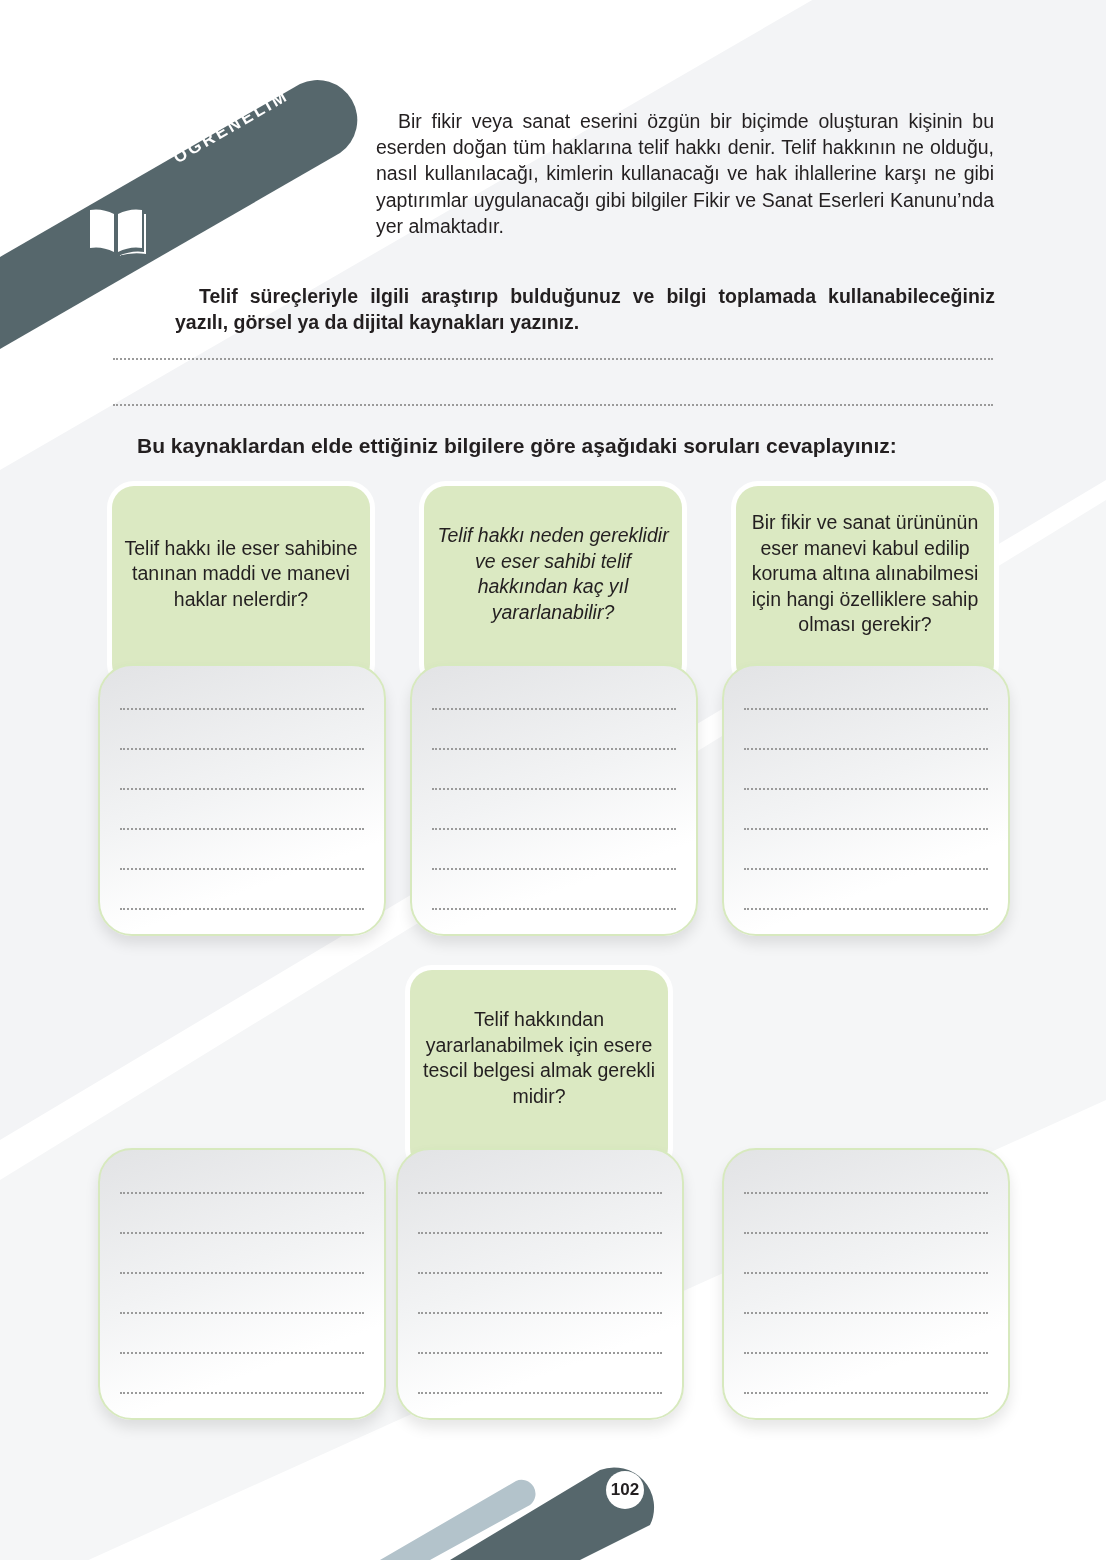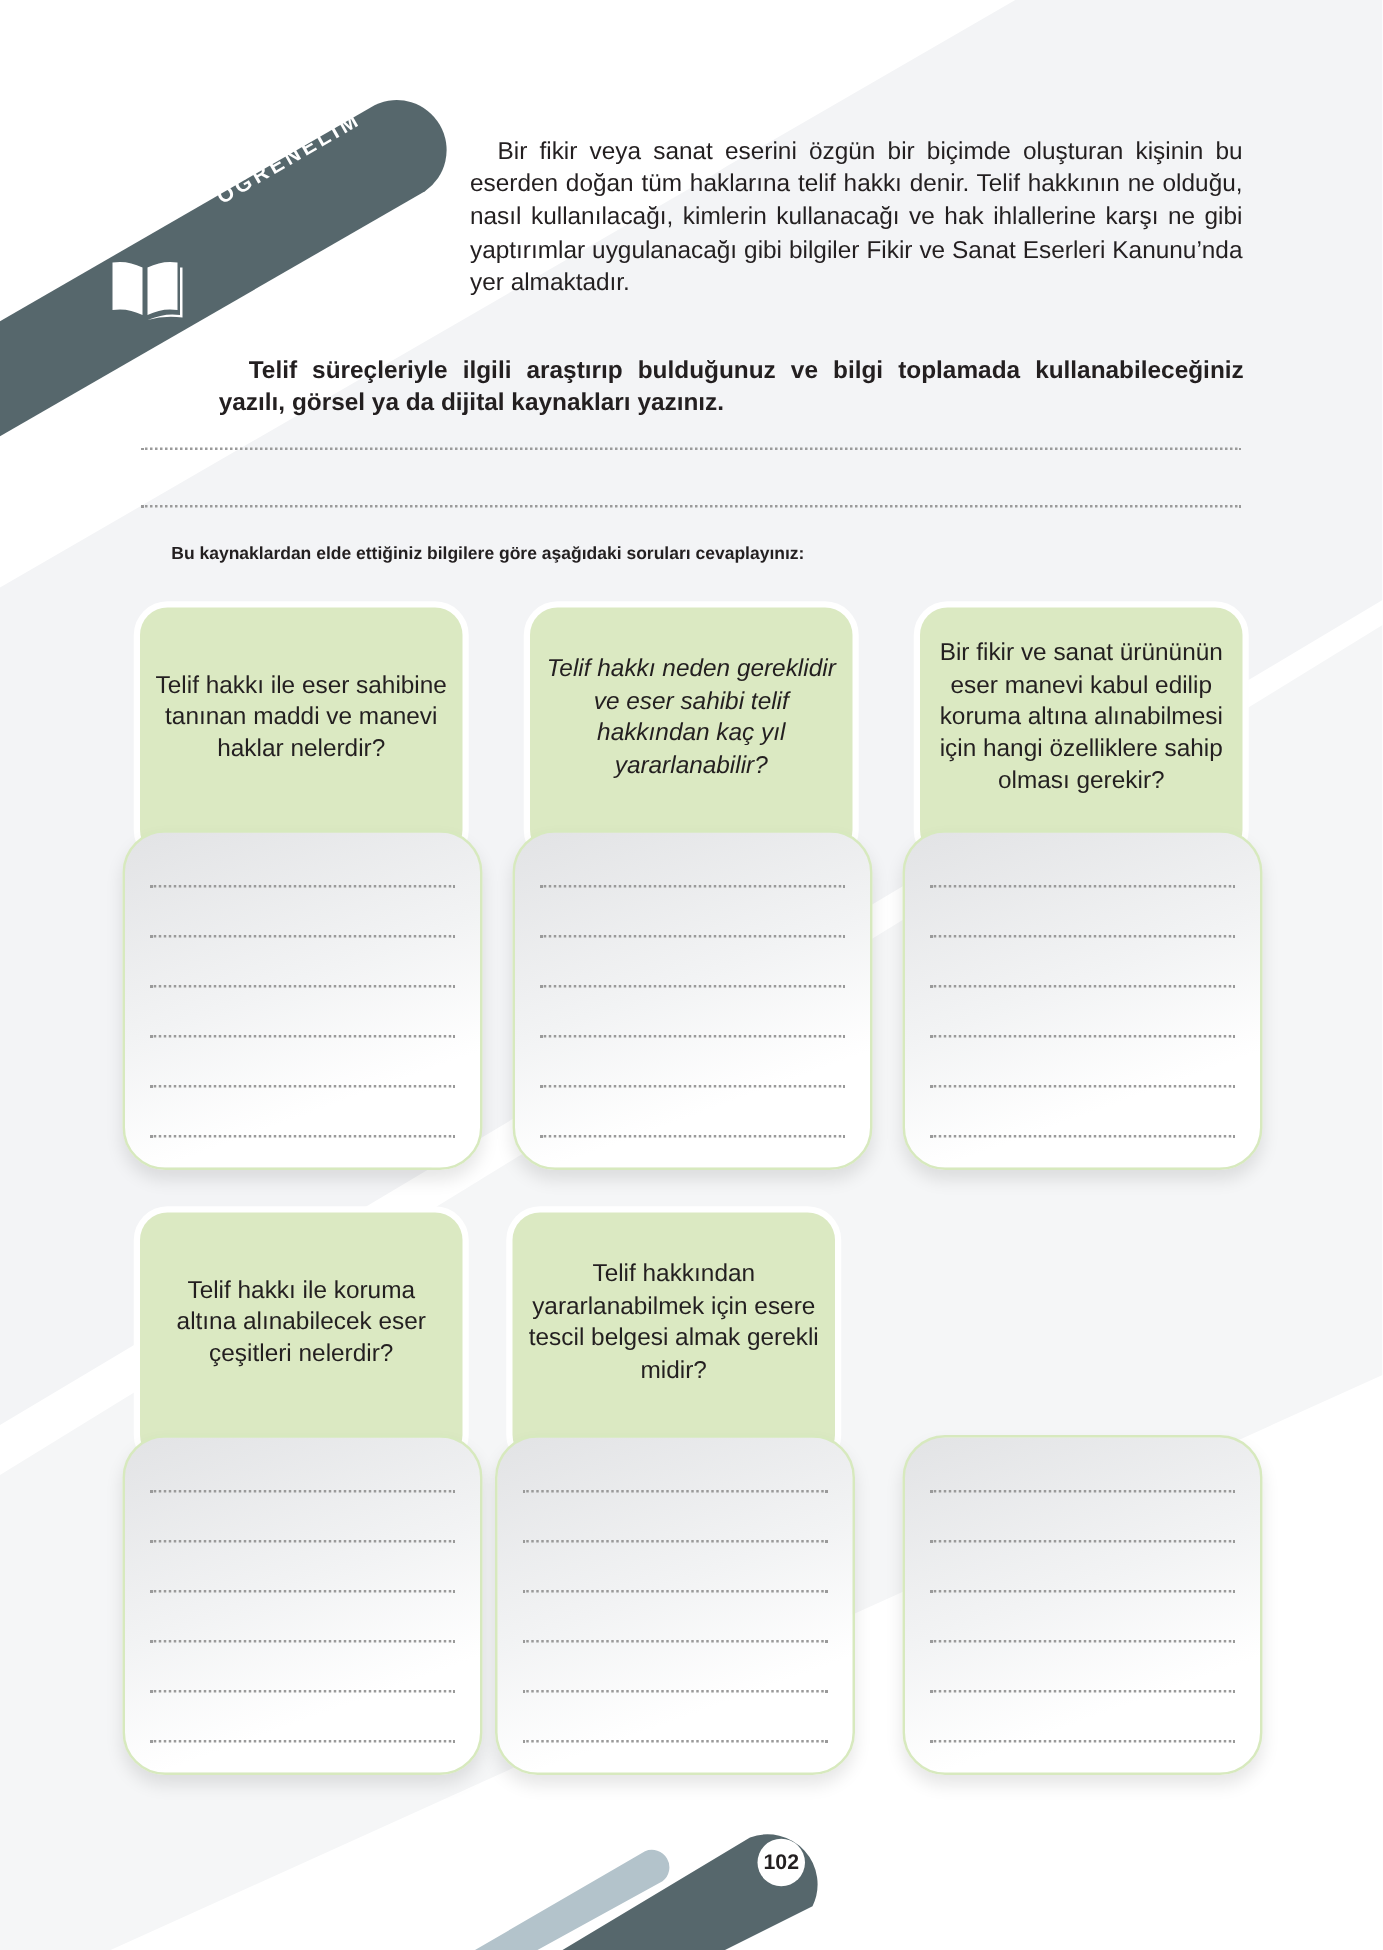--- a/index.html
+++ b/index.html
@@ -20,21 +20,21 @@
     position: absolute; left: 175px; top: 263px; width: 820px;
     font-size: 19.5px; line-height: 26.2px; font-weight: bold;
     text-indent: 24px; text-align: justify; margin-top: 20px;
   }
   .dotline {
     position: absolute; left: 113px; width: 880px; height: 0;
     border-bottom: 2px dotted #9a9a9a;
   }
   .instruction {
     position: absolute; left: 137px; top: 434px;
-    font-size: 14px; font-weight: bold;
+    font-size: 21px; font-weight: bold;
   }
   .card { position: absolute; width: 290px; height: 460px; }
   .card .q {
     position: absolute; left: 14px; top: 0; width: 258px; height: 200px;
     background: #dbe9c2; border-radius: 22px;
     box-shadow: 0 0 0 5px #ffffff;
     display: flex; align-items: center; justify-content: center;
     text-align: center; font-size: 19.5px; line-height: 25.5px;
     color: #231f20; padding: 0 12px; box-sizing: border-box;
   }
@@ -126,23 +126,20 @@
       <div class="a">
         <div class="l" style="top: 42px;"></div>
         <div class="l" style="top: 82px;"></div>
         <div class="l" style="top: 122px;"></div>
         <div class="l" style="top: 162px;"></div>
         <div class="l" style="top: 202px;"></div>
         <div class="l" style="top: 242px;"></div>
       </div>
     </div>
     <div class="card" style="left: 98px; top: 970px;">
-      <div class="q">
-        <span>Telif hakkı ile koruma altına alınabilecek eser çeşitleri nelerdir?</span>
-      </div>
       <div class="a">
         <div class="l" style="top: 42px;"></div>
         <div class="l" style="top: 82px;"></div>
         <div class="l" style="top: 122px;"></div>
         <div class="l" style="top: 162px;"></div>
         <div class="l" style="top: 202px;"></div>
         <div class="l" style="top: 242px;"></div>
       </div>
     </div>
     <div class="card" style="left: 396px; top: 970px;">

